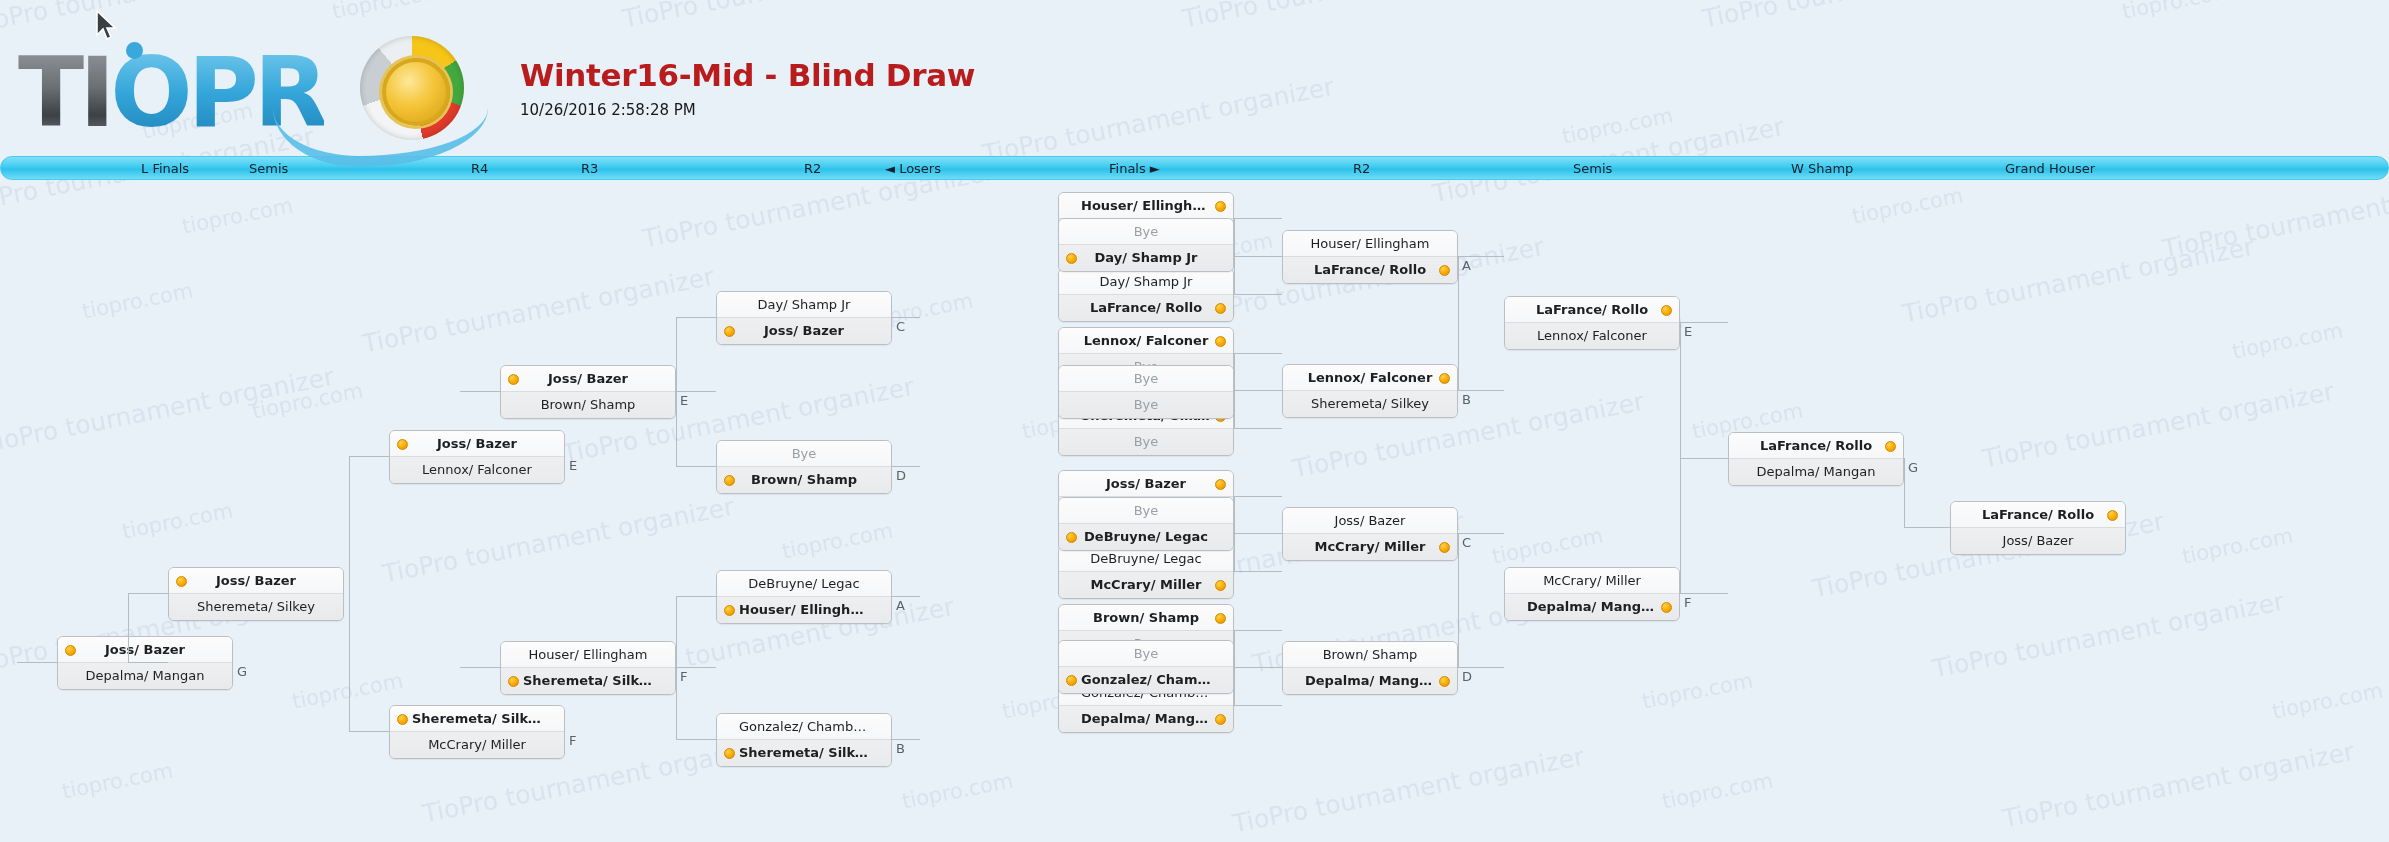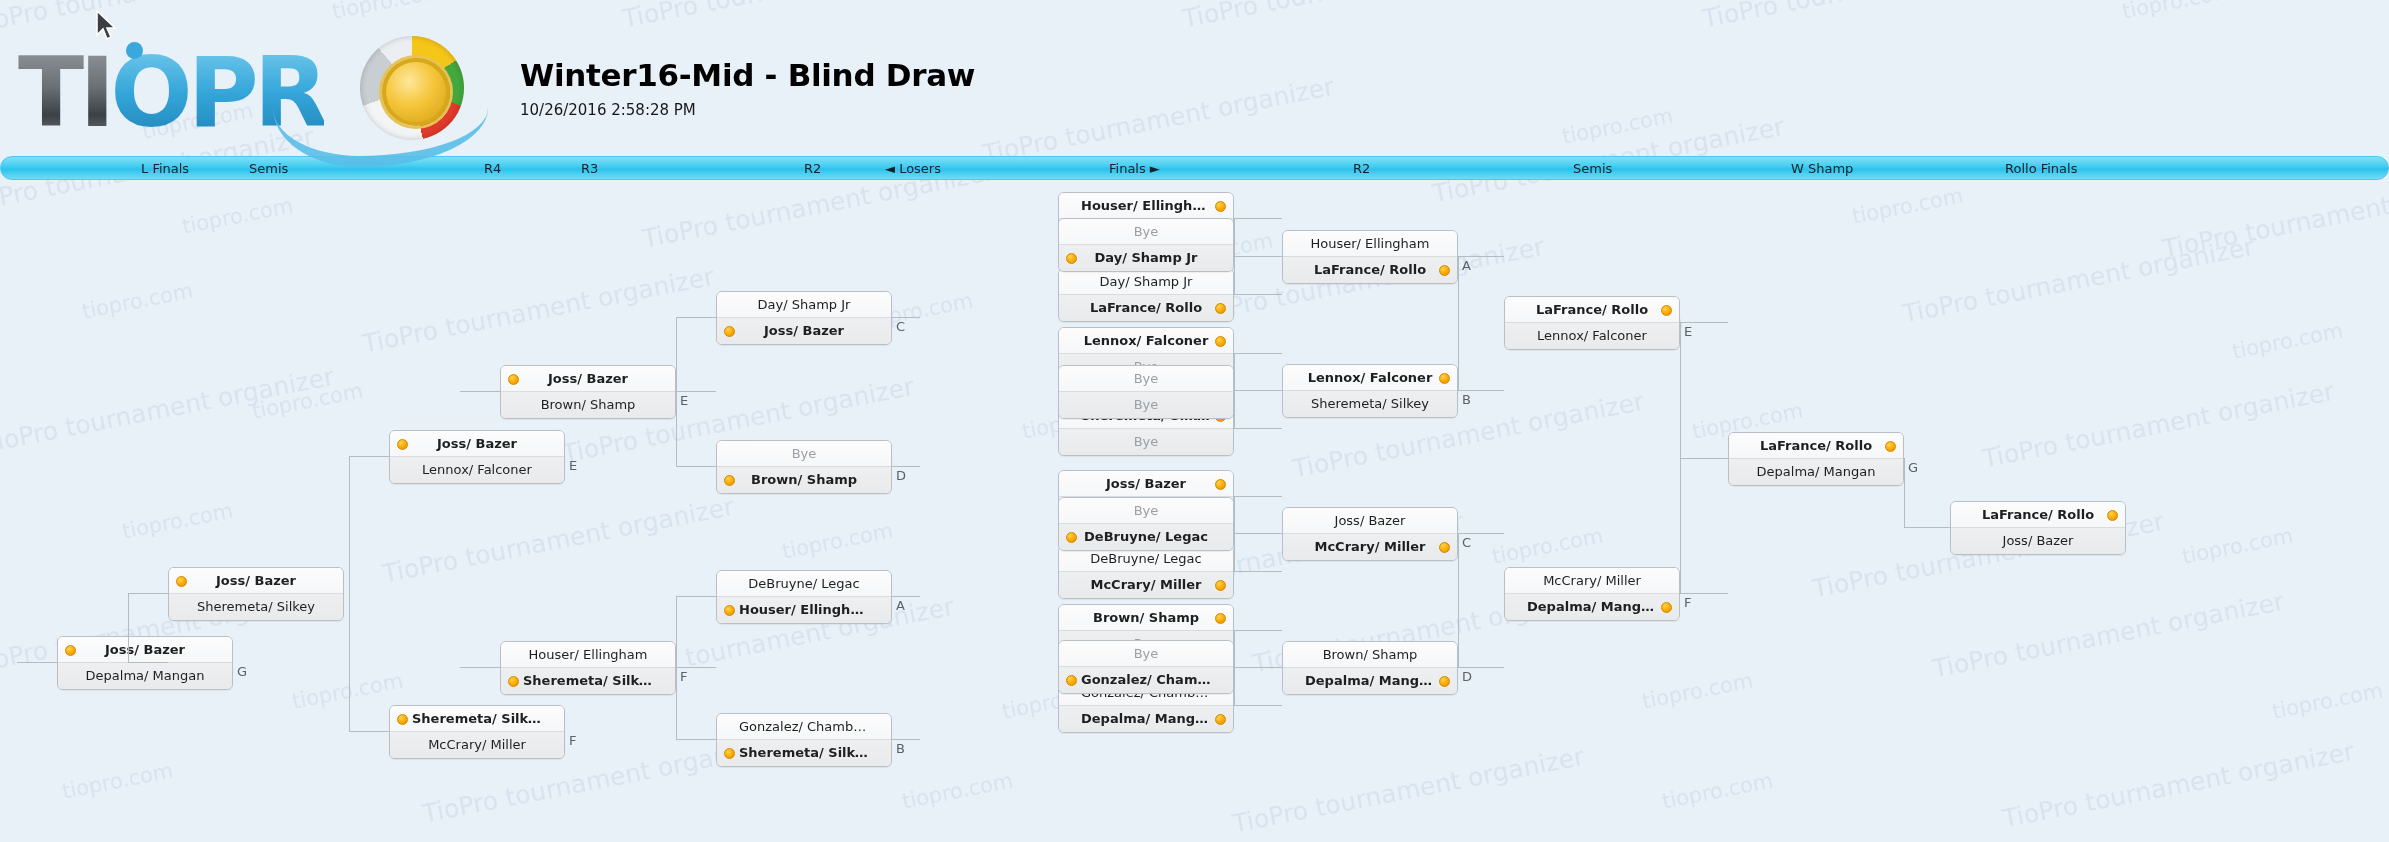--- a/index.html
+++ b/index.html
@@ -32,21 +32,21 @@
         #f5c518 0deg 58deg,
         #43a83d 58deg 110deg,
         #e03a2a 110deg 168deg,
         #f2f4f6 168deg 250deg,
         #c9ced3 250deg 320deg,
         #eceff2 320deg 360deg);
      box-shadow:inset 0 0 6px rgba(0,0,0,.2);}
   #logo-wheel-in{position:absolute;left:364px;top:28px;width:60px;height:60px;border-radius:50%;
      background:radial-gradient(circle at 38% 32%,#fde89a 0%,#f5c53a 45%,#d79f12 100%);
      border:4px solid #d8a81c;box-shadow:0 0 0 3px #e8c252;}
-  #title{position:absolute;left:520px;top:57px;font-size:31px;font-weight:bold;color:#000000;
+  #title{position:absolute;left:520px;top:57px;font-size:31px;font-weight:bold;color:#b91c1c;
      font-family:"DejaVu Sans",sans-serif;letter-spacing:-.3px;}
   #subtitle{position:absolute;left:520px;top:101px;font-size:15px;color:#16181a;}
   #cursor{position:absolute;left:95px;top:10px;z-index:6;}
   
   #navbar{position:absolute;left:0;top:156px;width:2389px;height:24px;z-index:2;
      background:linear-gradient(180deg,#7fe0f7 0%,#46cdf0 42%,#2cc2ec 55%,#72dcf6 100%);
      border-radius:12px;border:1px solid #49c9ef;box-sizing:border-box;}
   .nav-item{position:absolute;top:4px;font-size:13px;color:#14202a;white-space:nowrap;
      font-family:"DejaVu Sans",sans-serif;}
   
@@ -141,29 +141,29 @@
   <div id="subtitle">10/26/2016 2:58:28 PM</div>
 
   <svg id="cursor" width="26" height="34" viewBox="0 0 26 34">
     <path d="M2,1 L2,25 L8,19 L12,29 L16,27 L12,18 L20,18 Z" fill="#3b3f44" stroke="#ffffff" stroke-width="1.6"></path>
   </svg>
 </div>
 
 <div id="navbar">
     <div class="nav-item" style="left: 140px;">L Finals</div>
     <div class="nav-item" style="left: 248px;">Semis</div>
-    <div class="nav-item" style="left: 483px;">R4</div>
+    <div class="nav-item" style="left: 470px;">R4</div>
     <div class="nav-item" style="left: 580px;">R3</div>
     <div class="nav-item" style="left: 803px;">R2</div>
     <div class="nav-item" style="left: 884px;">◄ Losers</div>
     <div class="nav-item" style="left: 1108px;">Finals ►</div>
     <div class="nav-item" style="left: 1352px;">R2</div>
     <div class="nav-item" style="left: 1572px;">Semis</div>
     <div class="nav-item" style="left: 1790px;">W Shamp</div>
-    <div class="nav-item" style="left: 2004px;">Rollo Finals</div>
+    <div class="nav-item" style="left: 2004px;">Grand Houser</div>
   </div>
 
 <div id="bracket">
     <div class="mbox" style="left: 1058px; top: 192px;">
       <div class="slot top win">Houser/ Ellingham<span class="dot right"></span></div>
       <div class="slot bot bye">Bye</div>
     </div>
     <div class="mbox" style="left: 1058px; top: 268px;">
       <div class="slot top">Day/ Shamp Jr</div>
       <div class="slot bot win">LaFrance/ Rollo<span class="dot right"></span></div>

